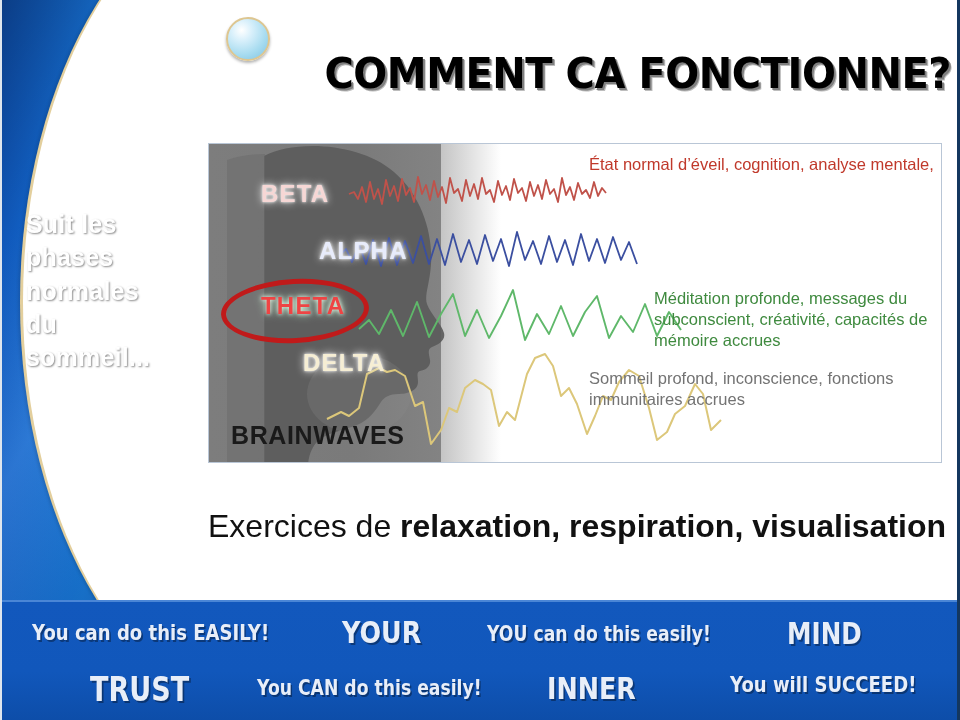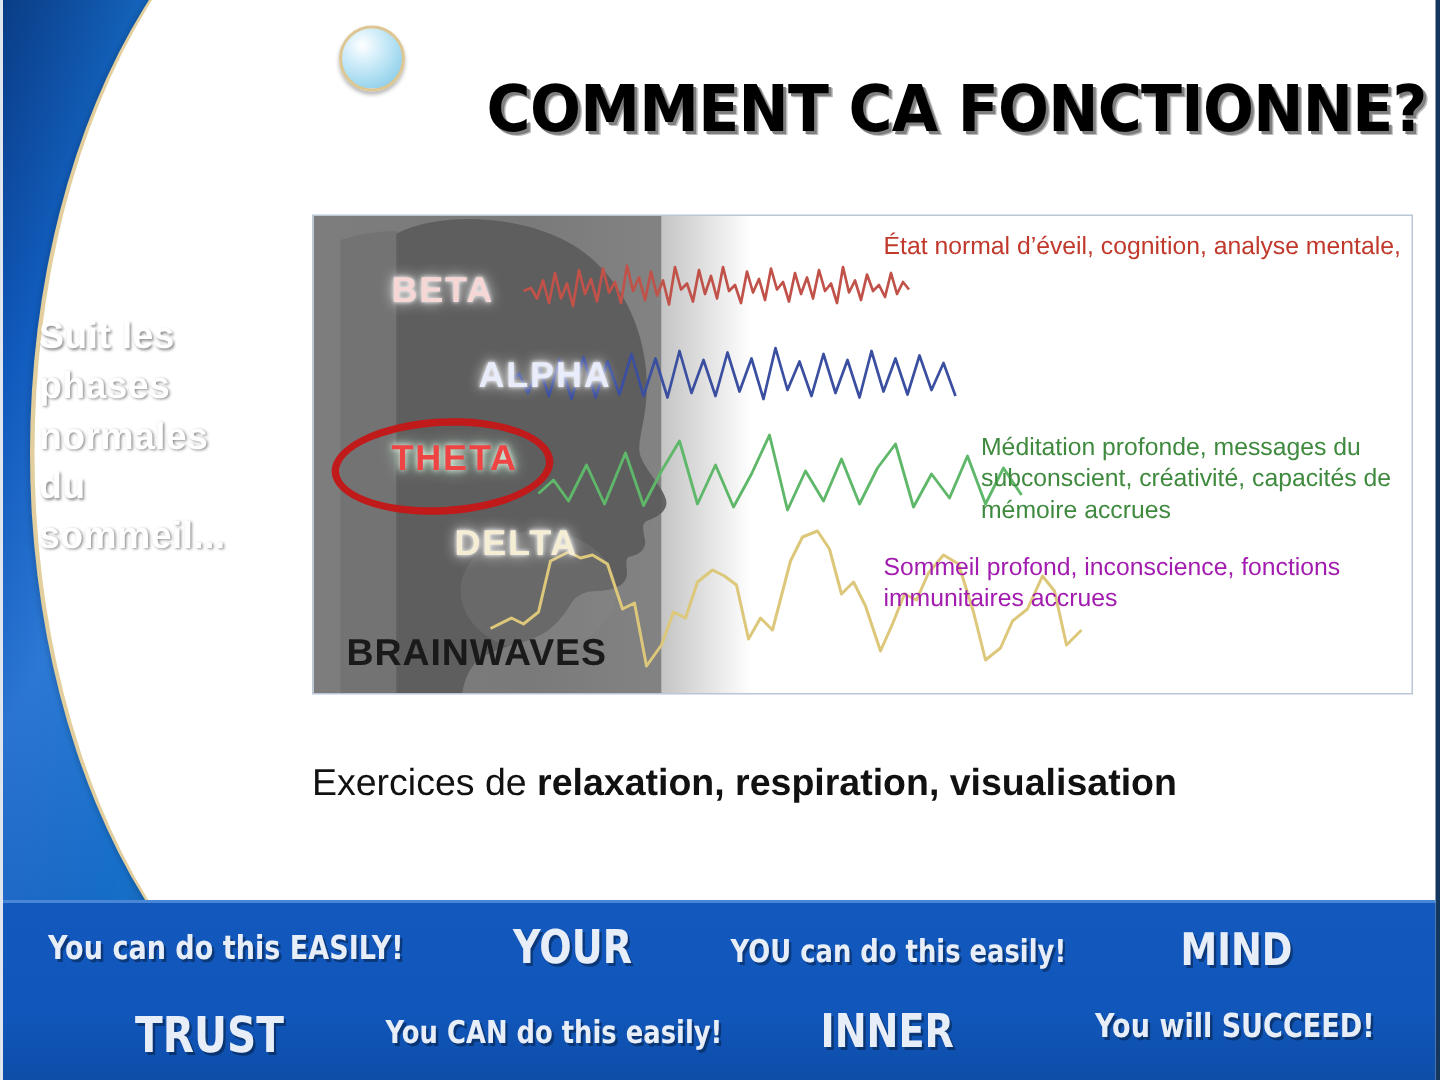--- a/index.html
+++ b/index.html
@@ -114,21 +114,21 @@
     font-family:"Liberation Sans",sans-serif;
   }
   .d-beta {left:380px; top:10px;  width:350px; color:#c0392b;}
   .d-alpha{left:400px; top:78px;  width:350px; color:#3a4fa8;}
   .d-theta{left:445px; top:144px; width:300px; color:#3f8a3f;}
   .d-delta{left:380px; top:224px; width:350px; color:#6b3fa0;}
 
   
   .subtitle{
     position:absolute;left:206px;top:508px;width:734px;
-    text-align:left;font-size:25px;color:#111;
+    text-align:right;font-size:32px;color:#111;
     white-space:nowrap;
   }
   .subtitle .reg{font-weight:normal;}
   .subtitle .bold{font-weight:bold;}
 
   
   .banner{
     position:absolute;left:0;top:600px;width:960px;height:120px;
     background:linear-gradient(180deg,#1258bd 0%,#1157bb 58%,#0d4da8 100%);
     border-top:2px solid #4a86d6;
@@ -210,21 +210,21 @@
 
       <div class="bandlabel bl-beta" style="color: rgb(246, 215, 213);">BETA</div>
       <div class="bandlabel bl-alpha" style="color: rgb(232, 236, 251);">ALPHA</div>
       <div class="bandlabel bl-theta" style="color: #ef4444;">THETA</div>
       <div class="bandlabel bl-delta" style="color: rgb(246, 238, 212); margin-left: 44px;">DELTA</div>
       <div class="theta-ring" style="border-color: rgb(192, 26, 26);"></div>
       <div class="brainwaves-label">BRAINWAVES</div>
 
       <div class="desc d-beta" style="color: rgb(192, 57, 43);">État normal d’éveil, cognition, analyse mentale,</div>
       <div class="desc d-theta" style="color: rgb(63, 138, 63);">Méditation profonde, messages du subconscient, créativité, capacités de mémoire accrues</div>
-      <div class="desc d-delta" style="color: #a21caf;">Sommeil profond, inconscience, fonctions immunitaires accrues</div>
+      <div class="desc d-delta" style="color: #737373;">Sommeil profond, inconscience, fonctions immunitaires accrues</div>
     </div>
   </div>
 
   <div class="subtitle">
     <span class="reg">Exercices de </span><span class="bold">relaxation, respiration, visualisation</span>
   </div>
 
   <div class="banner">
     <div class="aff" style="left: 30px; top: 18px; font-size: 22px;">You can do this EASILY!</div>
     <div class="aff" style="left: 340px; top: 12px; font-size: 31px;">YOUR</div>

